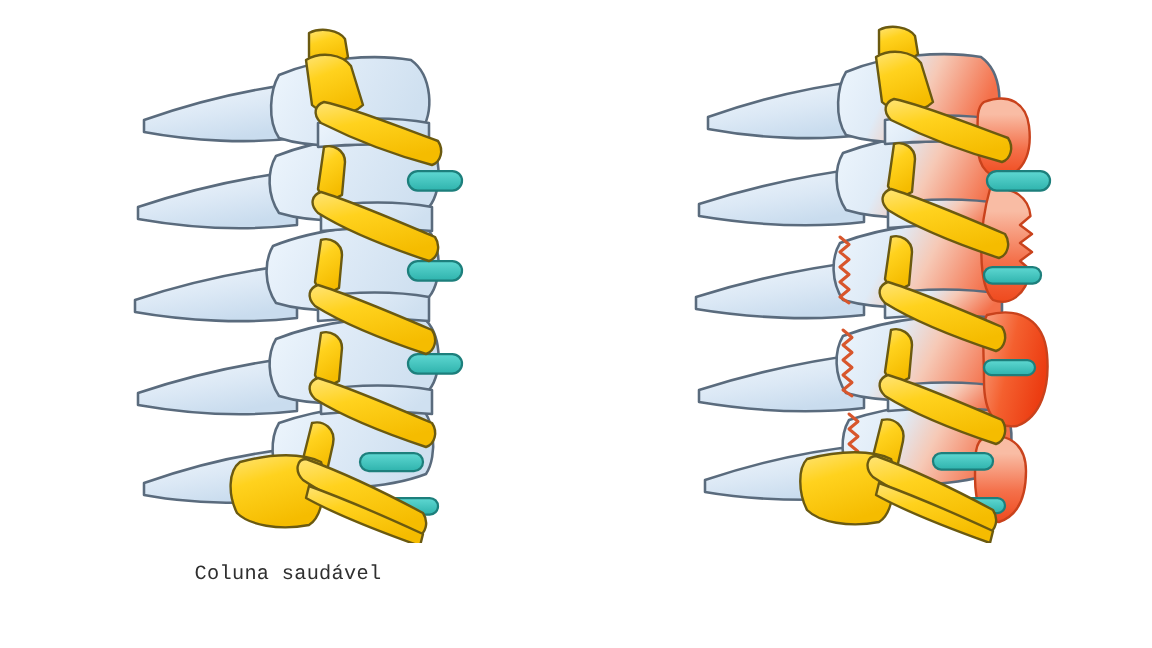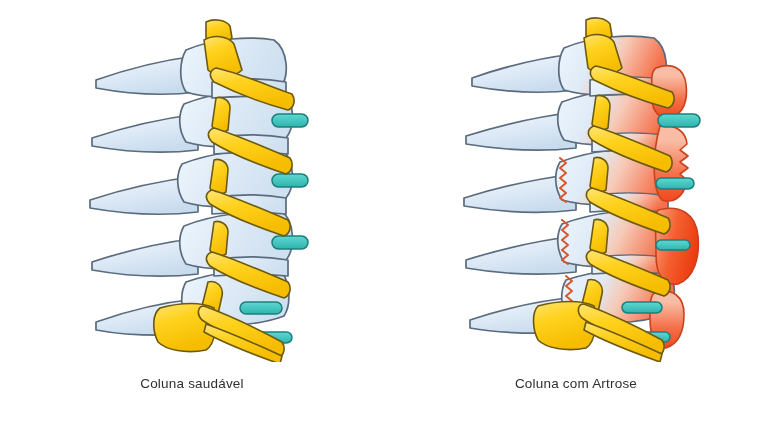--- a/index.html
+++ b/index.html
@@ -2,21 +2,21 @@
 <html><head>
 <meta charset="utf-8">
 <style>
   html,body{margin:0;padding:0;}
   body{
     width:768px;height:432px;background:#ffffff;
     font-family:"Liberation Sans","DejaVu Sans",sans-serif;
     overflow:hidden;position:relative;
   }
   .canvas{position:absolute;inset:0;}
-  .panel{position:absolute;top:0;height:432px;width:384px;}
+  .panel{position:absolute;top:0;height:432px;width:384px;font-family:Liberation Mono, monospace;}
   .panel-healthy{left:0;}
   .panel-arthrosis{left:384px;}
   .fig{position:absolute;left:0;top:14px;width:384px;height:348px;}
   .caption{
     position:absolute;left:0;width:384px;top:376px;
     text-align:center;font-size:13.5px;color:#2f2f2f;
     letter-spacing:.2px;line-height:1.2;
   }
 </style>
 </head>
@@ -229,16 +229,15 @@
                  C250 272 222 260 206 250 C200 244 202 238 208 236 Z"></path>
         <path d="M204 266 C212 264 220 270 218 280 L214 298 C206 302 198 298 198 290 Z"></path>
         <path d="M154 292 C176 286 198 286 210 292 C214 304 212 328 202 334
                  C182 338 162 334 154 326 C148 314 148 298 154 292 Z"></path>
         <path d="M200 290 C222 298 252 312 278 326 C282 332 280 340 274 342
                  C246 330 216 316 198 304 C192 298 194 290 200 290 Z"></path>
         <path d="M202 308 C224 316 252 328 278 340 L276 348 C248 338 218 326 200 316 Z"></path>
       </g>
     </svg>
 
-    <div class="caption">Coluna com Artrose</div>
   </div>
 
 </div>
 
 </body></html>

